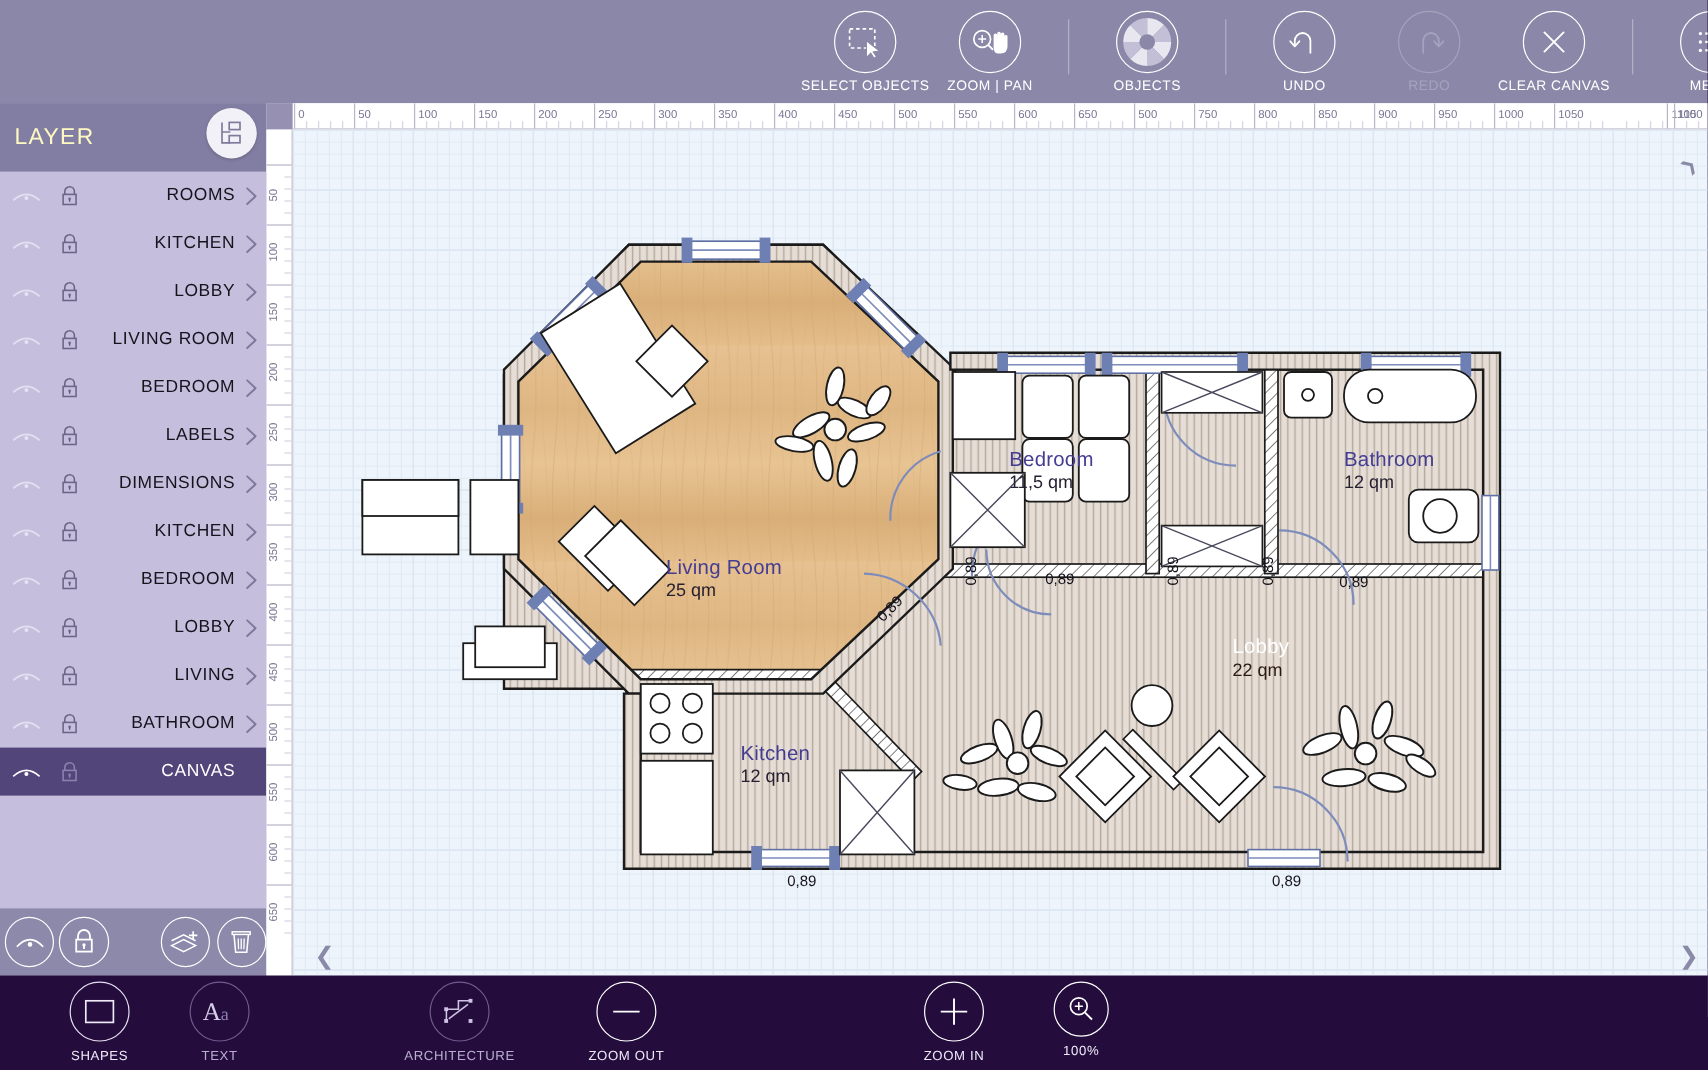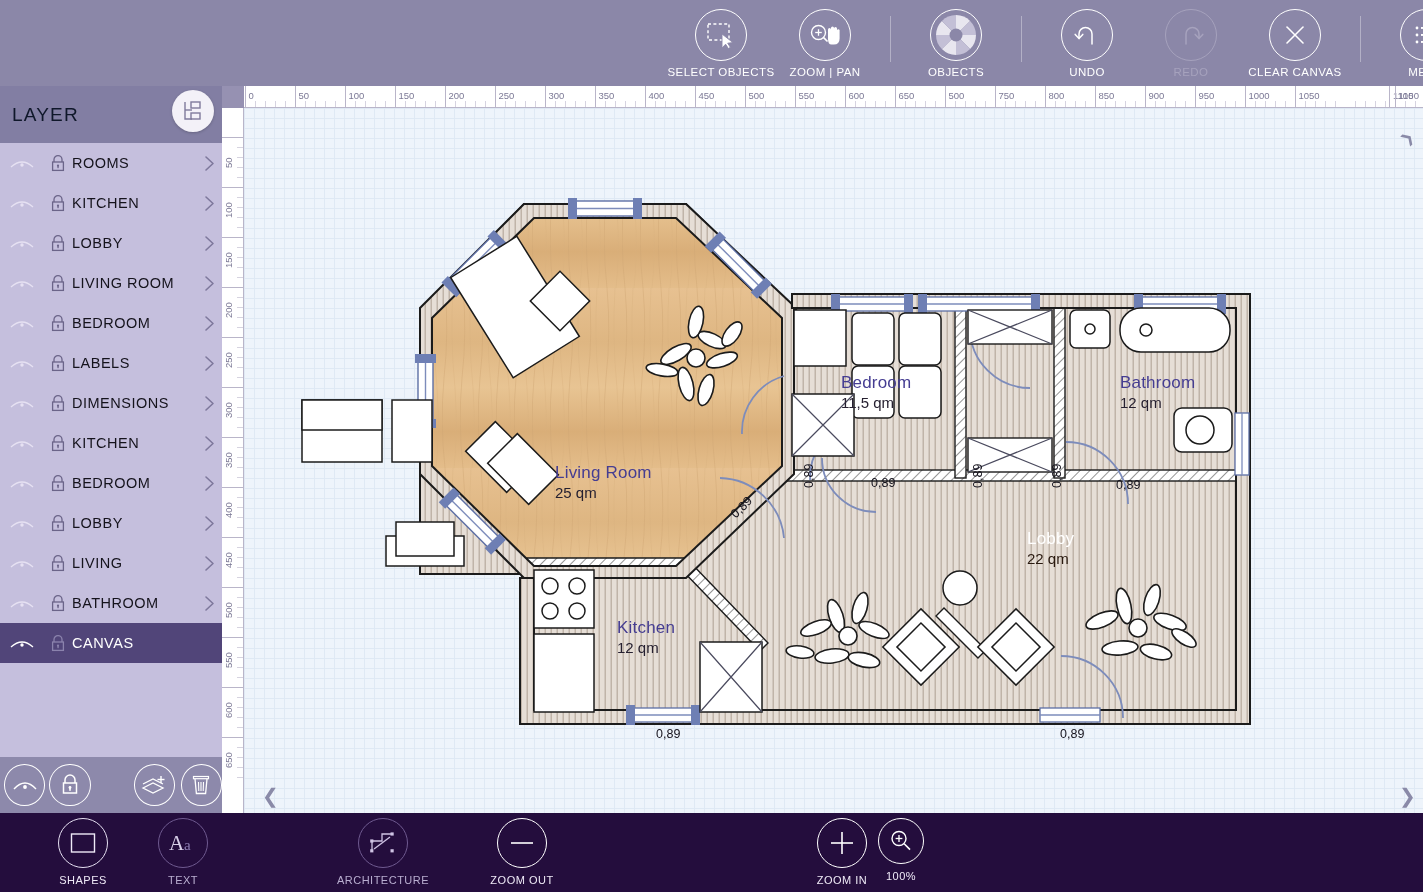--- a/index.html
+++ b/index.html
@@ -40,40 +40,40 @@
   
   .layerpanel {
     position: absolute; left: 0; top: 86px; width: 222px; height: 727px;
     background: #c5bfdd;
   }
   .layer-head {
     height: 57px; background: #827ea3;
     display: flex; align-items: center; position: relative;
   }
   .layer-head .title {
-    color: #0f172a; font-size: 19px; letter-spacing: 1.2px; margin-left: 12px;
+    color: #fef9c3; font-size: 19px; letter-spacing: 1.2px; margin-left: 12px;
   }
   .layer-head .tree-btn {
     position: absolute; right: 8px; top: 4px;
     width: 42px; height: 42px; border-radius: 50%;
     background: #f3f1f8;
     display: flex; align-items: center; justify-content: center;
     box-shadow: 0 1px 3px rgba(0,0,0,.2);
     cursor: pointer;
   }
   .layer-list { height: 614px; overflow: hidden; }
   .layer-row {
     height: 40px; display: flex; align-items: center; position: relative;
     cursor: pointer;
   }
   .layer-row.selected { background: #514579; }
   .layer-row .eye { width: 44px; display: flex; justify-content: center; }
   .layer-row .lock { width: 28px; display: flex; justify-content: center; }
   .layer-row .name {
-    flex: 1; margin-left: 0; font-size: 14.5px; color: #15131c; letter-spacing: .5px;
+    flex: 1; margin-left: 0; font-size: 14.5px; color: #15131c; letter-spacing: .5px; text-align: right;
   }
   .layer-row.selected .name { color: #ffffff; }
   .layer-row .chev { width: 26px; display: flex; justify-content: center; }
 
   .layer-foot {
     position: absolute; left: 0; bottom: 0; width: 222px; height: 56px;
     background: #8d89ab; display: flex; align-items: center;
   }
   .lf-btn {
     width: 42px; height: 42px; border-radius: 50%;
@@ -1220,21 +1220,21 @@
           <path d="M6 19 L22 7" fill="none" stroke="#cfc3e4" stroke-width="1.3"></path>
           <rect x="2.2" y="19.2" width="3.2" height="3.2" fill="#cfc3e4"></rect>
           <rect x="22.5" y="2.4" width="3.2" height="3.2" fill="#cfc3e4"></rect>
           <rect x="22.5" y="19.2" width="3.2" height="3.2" fill="#cfc3e4"></rect>
           <rect x="2.2" y="9.4" width="3.2" height="3.2" fill="#cfc3e4"></rect>
         </svg>
       </div>
       <div class="lbl">ARCHITECTURE</div>
     </div>
 
-    <div class="bb-tool" style="left:790px;">
+    <div class="bb-tool" style="left:743px;">
       <div class="circ" style="border-color:#ffffff;">
         <svg width="26" height="26" viewBox="0 0 26 26">
           <line x1="2" y1="13" x2="24" y2="13" stroke="#ffffff" stroke-width="1.6"></line>
           <line x1="13" y1="2" x2="13" y2="24" stroke="#ffffff" stroke-width="1.6"></line>
         </svg>
       </div>
       <div class="lbl" style="color:#efeaf7;">ZOOM IN</div>
     </div>
 
     <div class="bb-tool" style="left:849px;">

